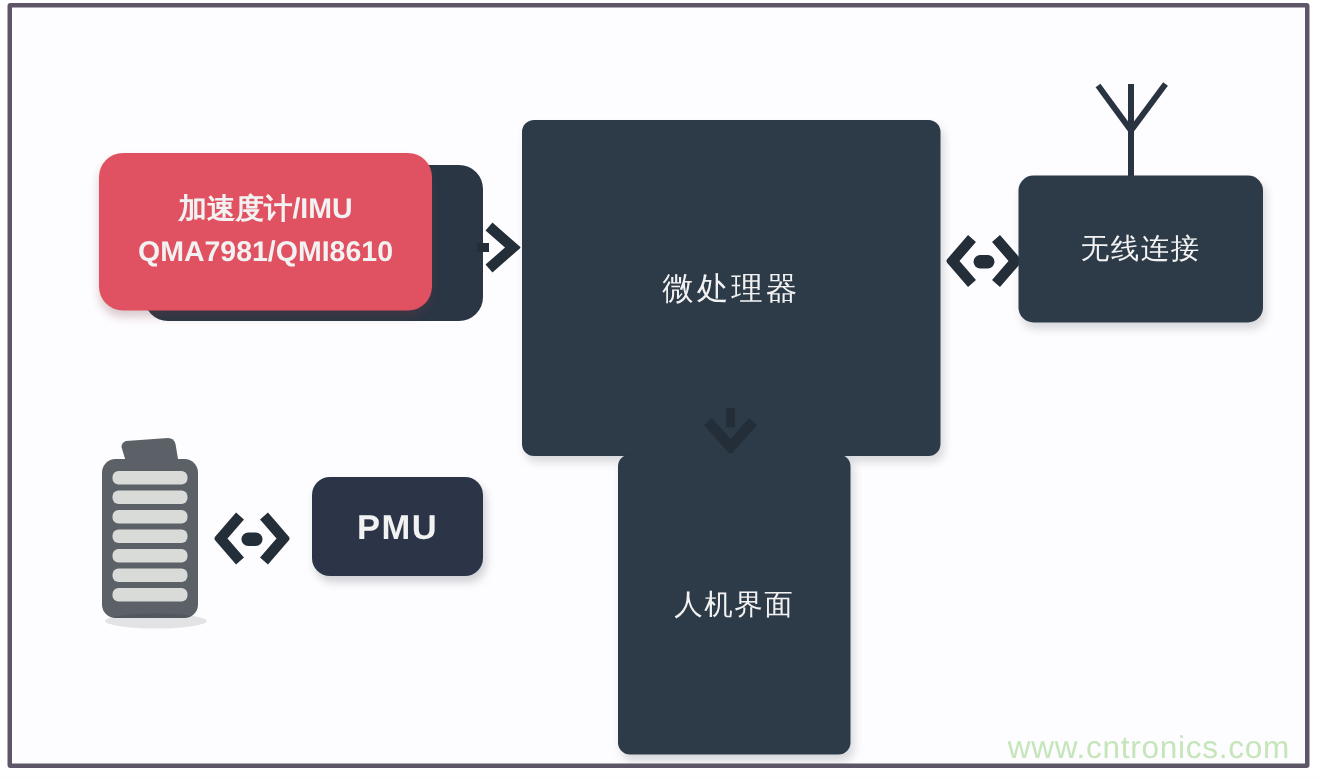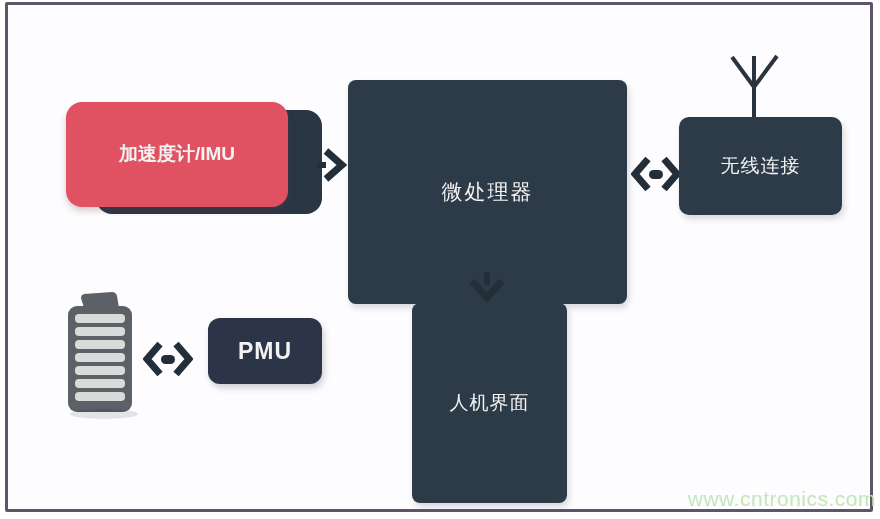--- a/index.html
+++ b/index.html
@@ -38,32 +38,33 @@
     left:208px;top:318px;width:114px;height:66px;border-radius:12px;
     background:#2c3548;font-size:23px;font-weight:bold;letter-spacing:1px;
     box-shadow:2px 4px 6px rgba(70,80,90,0.25);
   }
   .hmi{
     left:412px;top:303px;width:155px;height:200px;border-radius:8px;
     font-size:19px;letter-spacing:1px;box-shadow:2px 4px 6px rgba(70,80,90,0.2);
   }
   .icon{position:absolute;}
   .watermark{
-    position:absolute;right:4px;bottom:8px;font-size:21px;
+    position:absolute;right:20px;bottom:8px;font-size:21px;
     color:#c5e5ba;letter-spacing:0.5px;
   }
 </style>
 </head>
 <body>
 
 <div class="frame"></div>
 
 <div class="shadow-box"></div>
 <div class="node accel">
   <span>加速度计/IMU</span>
+  <span>QMA7981/QMI8610</span>
 </div>
 
 <svg class="icon" style="left:315px;top:147px;" width="32" height="36" viewBox="0 0 32 36">
   <line x1="3" y1="18" x2="11" y2="18" stroke="#242e38" stroke-width="6"></line>
   <polyline points="11,4 27,18 11,32" fill="none" stroke="#242e38" stroke-width="7" stroke-linejoin="miter"></polyline>
 </svg>
 
 <div class="node dark mcu">
   <span>微处理器</span>
 </div>

